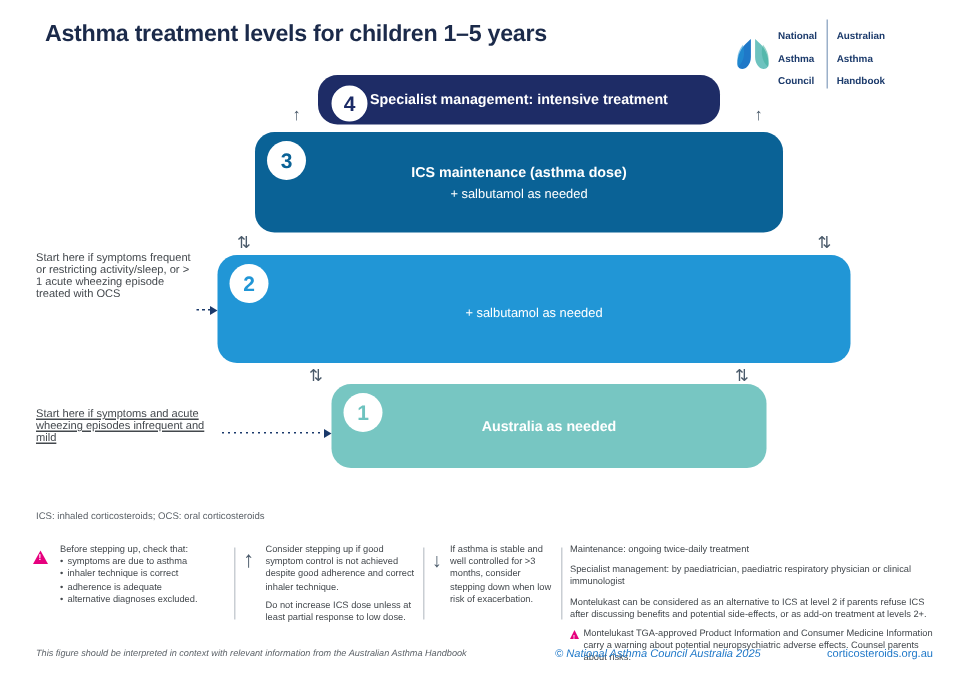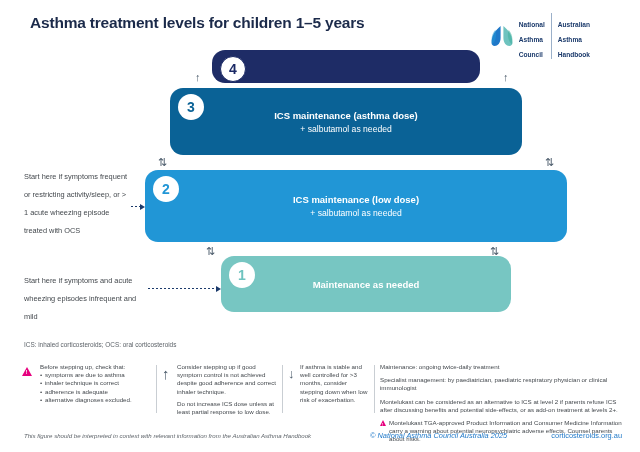--- a/index.html
+++ b/index.html
@@ -64,24 +64,24 @@
     position: absolute;
     font-size: 11px; color: #4a5a6a; line-height: 11px;
     letter-spacing: -1px;
     white-space: nowrap;
   }
   .single-up { position: absolute; font-size: 11px; color: #4a5a6a; line-height: 11px; }
 
   
   .callout {
     position: absolute;
-    font-size: 7.4px; line-height: 18px; color: #43484d;
+    font-size: 7.4px; line-height: 8px; color: #43484d;
   }
   #callout2 { left: 24px; top: 168px; width: 104px; }
-  #callout1 { left: 24px; top: 272px; width: 120px; }
+  #callout1 { left: 24px; top: 272px; width: 120px; text-decoration: underline; }
 
   .dots {
     position: absolute; height: 7px;
     display: flex; align-items: center;
   }
   .dots .line {
     flex: 1 1 auto; height: 1px;
     background-image: repeating-linear-gradient(to right,#1b3a6b 0 1.6px,transparent 1.6px 4px);
   }
   .dots .head {
@@ -172,37 +172,37 @@
       <div class="logo-aah">
         <span>Australian</span><br>
         <span>Asthma</span><br>
         <span>Handbook</span>
       </div>
     </div>
   </div>
 
   <div class="step" id="step4">
     <div class="badge b4">4</div>
+    <div class="step-label">Specialist management: intensive treatment</div>
   </div>
 
   <div class="step" id="step3">
     <div class="badge b3">3</div>
     <div class="step-label">ICS maintenance (asthma dose)</div>
     <div class="step-sub">+ salbutamol as needed</div>
   </div>
 
   <div class="step" id="step2">
     <div class="badge b2">2</div>
-    <div class="step-label">ICS maintenance (low dose)</div>
     <div class="step-sub">+ salbutamol as needed</div>
   </div>
 
   <div class="step" id="step1">
     <div class="badge b1">1</div>
-    <div class="step-label">Maintenance as needed</div>
+    <div class="step-label">Australia as needed</div>
   </div>
 
   <div class="single-up" style="left:195px; top:72px;">↑</div>
   <div class="single-up" style="left:503px; top:72px;">↑</div>
 
   <div class="updown" style="left:158px; top:157px;">⇅</div>
   <div class="updown" style="left:545px; top:157px;">⇅</div>
 
   <div class="updown" style="left:206px; top:246px;">⇅</div>
   <div class="updown" style="left:490px; top:246px;">⇅</div>

